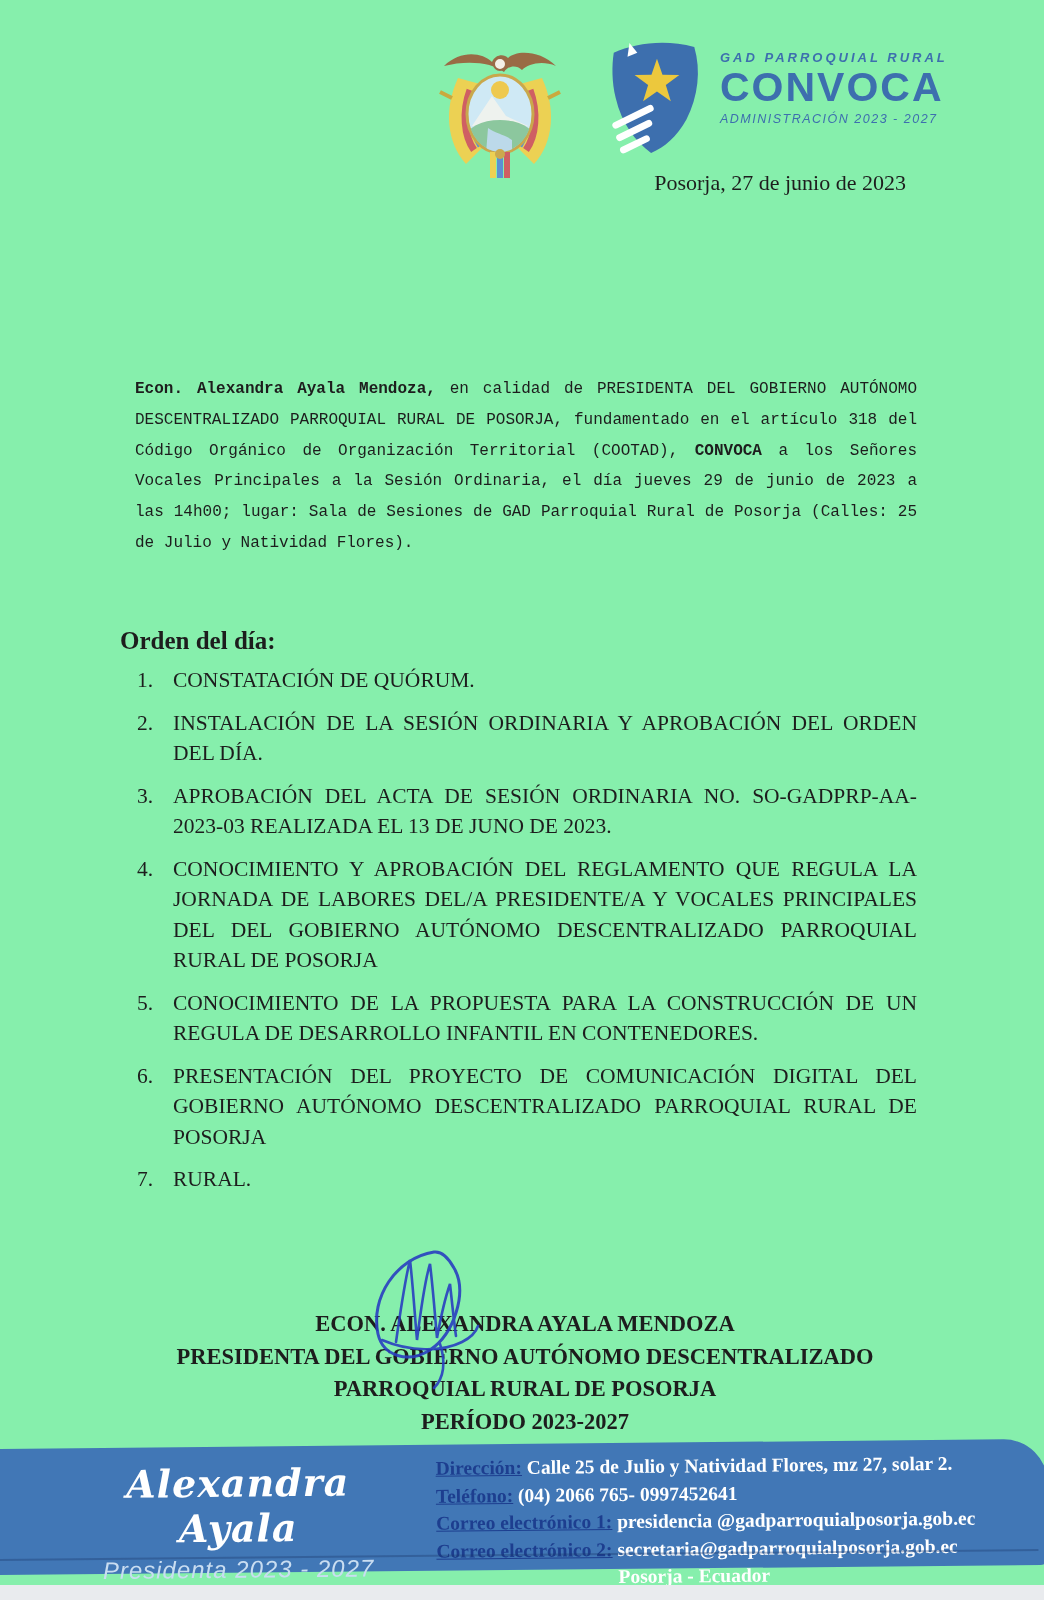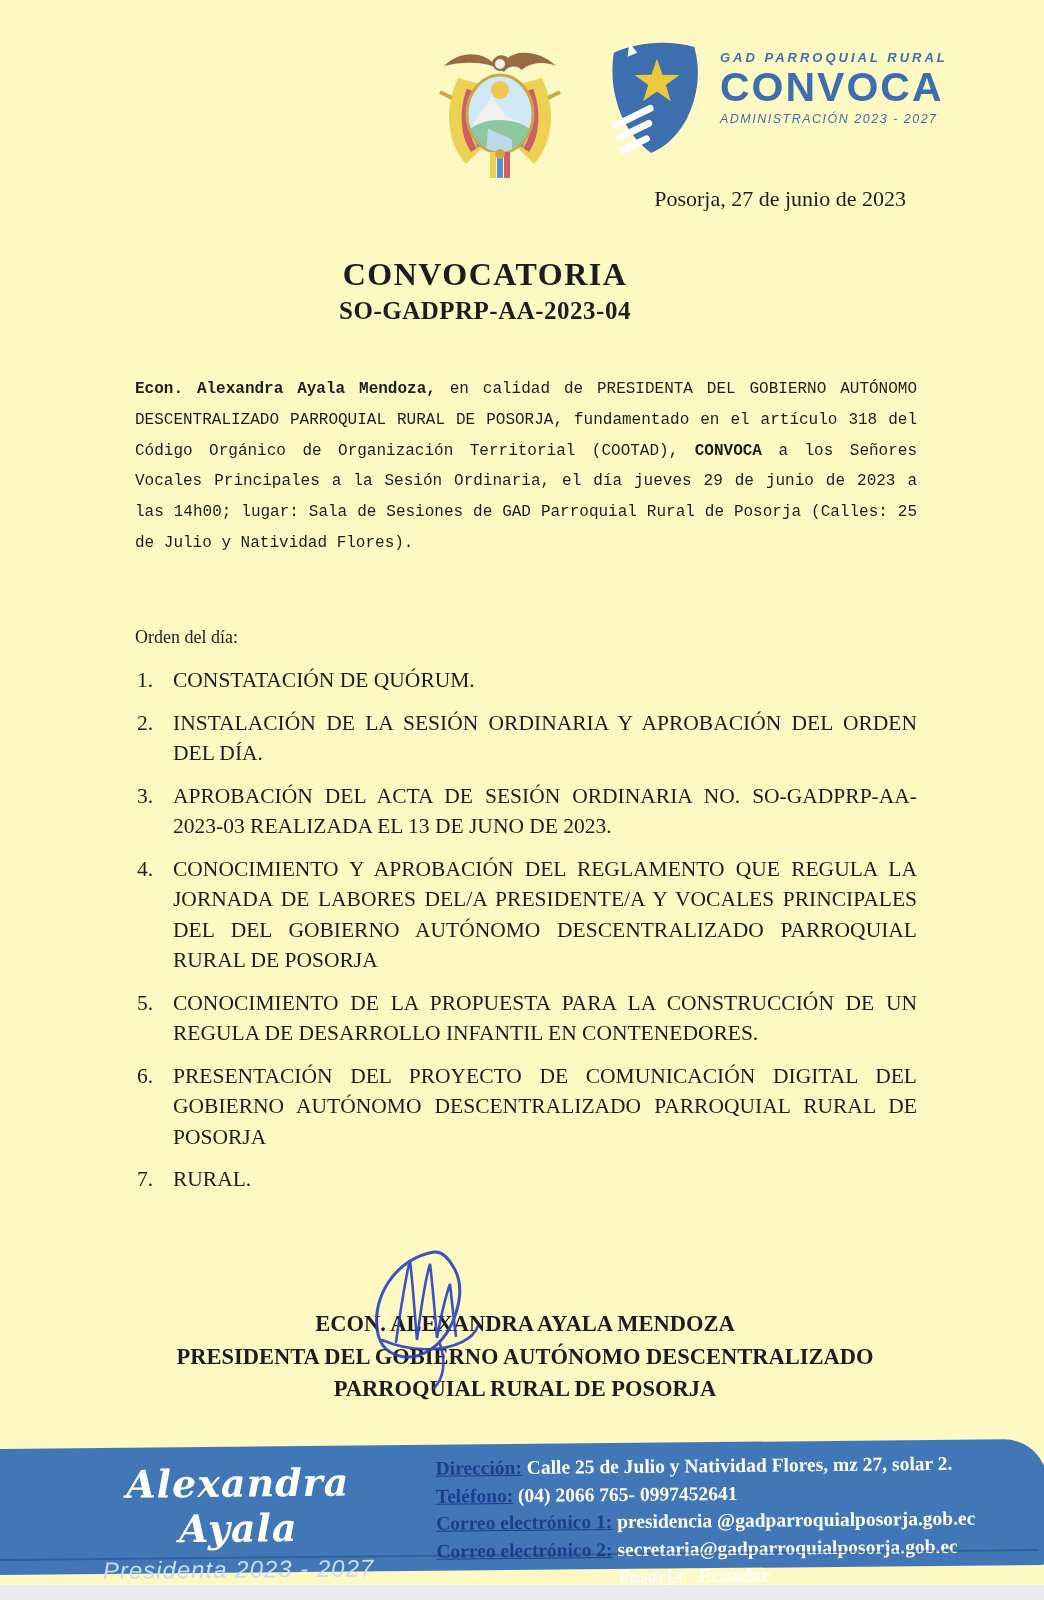--- a/index.html
+++ b/index.html
@@ -8,42 +8,42 @@
     --star-gold:#ecc83d;
     --label-navy:#1d3e8f;
     --ink-blue:#2a3fc0;
     --text-black:#1d1d1d;
   }
   *{margin:0;padding:0;box-sizing:border-box;}
   html,body{background:#fff;}
   .page{
     position:relative;
     width:1044px;height:1600px;
-    background:#fef9c3;
+    background:#86efac;
     overflow:hidden;
     font-family:"Liberation Serif",serif;
     color:var(--text-black);
   }
   
   .coat-of-arms{position:absolute;left:424px;top:42px;width:152px;height:138px;}
   .posorja-logo{position:absolute;left:600px;top:36px;display:flex;align-items:flex-start;color:var(--logo-blue);}
   .logo-shield{width:110px;height:122px;flex:0 0 110px;}
   .logo-text{margin-left:10px;padding-top:14px;font-family:"Liberation Sans",sans-serif;}
   .logo-line1{font-style:italic;font-weight:700;font-size:13px;letter-spacing:3px;white-space:nowrap;}
   .logo-name{font-weight:700;font-size:41px;letter-spacing:2px;line-height:1.05;margin-top:1px;}
   .logo-line3{font-style:italic;font-weight:400;font-size:12.5px;letter-spacing:1.5px;white-space:nowrap;margin-top:3px;}
-  .date-line{position:absolute;left:0;top:186px;width:906px;text-align:right;font-size:22px;}
+  .date-line{position:absolute;left:0;top:170px;width:906px;text-align:right;font-size:22px;}
   
   .title-block{position:absolute;left:0;top:256px;width:970px;text-align:center;}
   .title-main{font-size:32px;font-weight:700;letter-spacing:1.5px;}
   .title-code{font-size:25px;font-weight:700;margin-top:4px;letter-spacing:.5px;}
   
   .intro{position:absolute;left:135px;top:374px;width:782px;font-size:16px;line-height:30.8px;text-align:justify;font-family:Liberation Mono, monospace;}
   .intro .b{font-weight:700;}
-  .orden-title{position:absolute;left:135px;top:627px;font-size:18px;font-weight:400;}
+  .orden-title{position:absolute;left:120px;top:627px;font-size:25px;font-weight:700;}
   .agenda{position:absolute;left:137px;top:665px;width:780px;}
   .agenda-item{display:flex;margin-bottom:12px;font-size:21.5px;line-height:30.5px;}
   .agenda-item .num{flex:0 0 36px;}
   .agenda-item .txt{flex:1;text-align:justify;}
   
   .signature-svg{position:absolute;left:352px;top:1242px;width:160px;height:152px;z-index:3;}
   .signatory{position:absolute;left:130px;top:1308px;width:790px;text-align:center;
              font-weight:700;font-size:22.5px;line-height:32.5px;z-index:2;}
   
   .banner{position:absolute;left:-16px;top:1444px;width:1064px;height:126px;
@@ -114,24 +114,20 @@
     </svg>
     <div class="logo-text">
       <div class="logo-line1">GAD PARROQUIAL RURAL</div>
       <div class="logo-name">CONVOCA</div>
       <div class="logo-line3">ADMINISTRACIÓN 2023 - 2027</div>
     </div>
   </div>
 
   <div class="date-line">Posorja, 27 de junio de 2023</div>
 
-  <div class="title-block">
-    <div class="title-main">CONVOCATORIA</div>
-    <div class="title-code">SO-GADPRP-AA-2023-04</div>
-  </div>
 
   <p class="intro"><span class="b">Econ. Alexandra Ayala Mendoza,</span><span> en calidad de PRESIDENTA DEL GOBIERNO AUTÓNOMO DESCENTRALIZADO PARROQUIAL RURAL DE POSORJA, fundamentado en el artículo 318 del Código Orgánico de Organización Territorial (COOTAD), </span><span class="b">CONVOCA</span><span> a los Señores Vocales Principales a la Sesión Ordinaria, el día jueves 29 de junio de 2023 a las 14h00; lugar: Sala de Sesiones de GAD Parroquial Rural de Posorja (Calles: 25 de Julio y Natividad Flores).</span></p>
 
   <div class="orden-title">Orden del día:</div>
 
   <div class="agenda">
       <div class="agenda-item">
         <span class="num">1.</span>
         <span class="txt">CONSTATACIÓN DE QUÓRUM.</span>
       </div>
@@ -167,20 +163,21 @@
       <path d="M44,100 C48,72 53,38 58,18 C61,44 63,76 65,98 C69,66 73,38 78,22 C81,46 83,74 85,96 C89,74 93,56 98,42 C100,60 102,80 104,94" stroke-width="2.6"></path>
       <path d="M30,98 C58,110 90,110 110,100 C118,96 124,90 126,84" stroke-width="2.6"></path>
       <path d="M88,102 C94,120 92,136 82,146" stroke-width="2.6"></path>
     </g>
   </svg>
 
   <div class="signatory">
       <div class="sig-line">ECON. ALEXANDRA AYALA MENDOZA</div>
       <div class="sig-line">PRESIDENTA DEL GOBIERNO AUTÓNOMO DESCENTRALIZADO</div>
       <div class="sig-line">PARROQUIAL RURAL DE POSORJA</div>
+      <div class="sig-line">PERÍODO 2023-2027</div>
     </div>
 
   <div class="banner">
     <div class="banner-left">
       <div class="banner-name">Alexandra Ayala</div>
       <div class="banner-sub">Presidenta 2023 - 2027</div>
       <div class="banner-slogan">¡Juntos Seguiremos Haciendo Historia!</div>
     </div>
     <div class="banner-right">
         <div class="contact-row"><span class="contact-label">Dirección:</span><span class="contact-value"> Calle 25 de Julio y Natividad Flores, mz 27, solar 2.</span></div>

